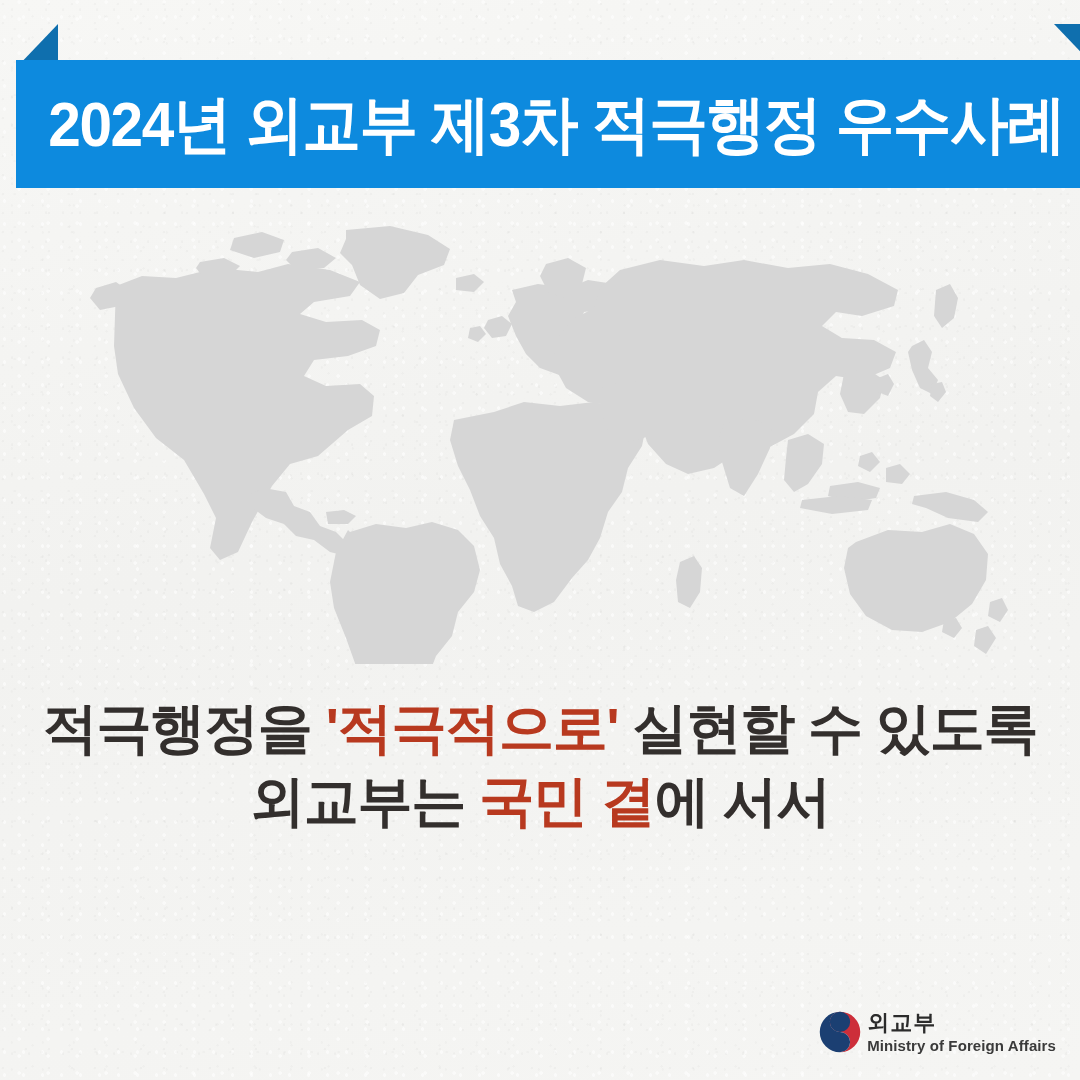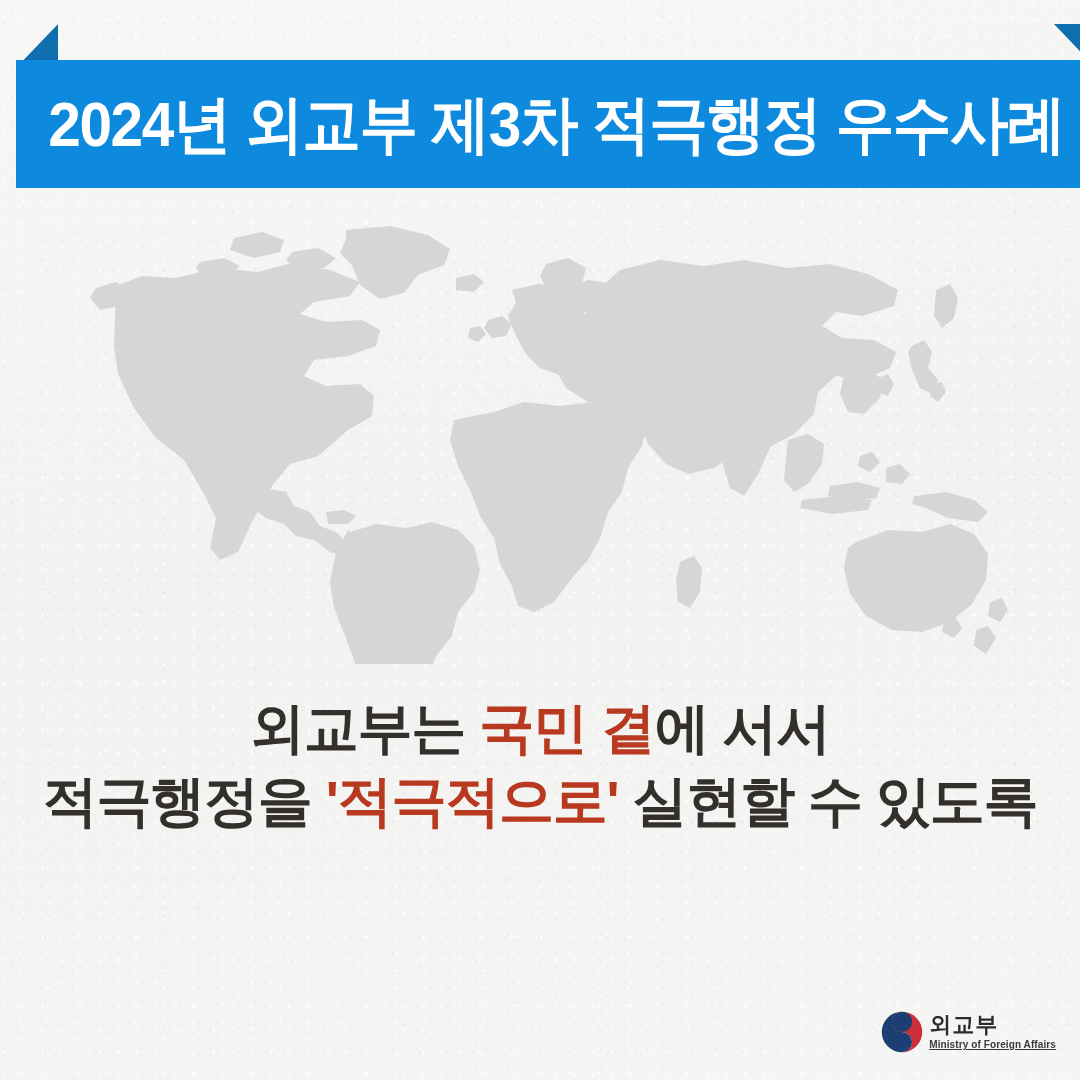--- a/index.html
+++ b/index.html
@@ -135,25 +135,24 @@
     line-height: 1;
   }
   .logo-ko {
     font-size: 22px;
     font-weight: 700;
     color: #2b2b2b;
     letter-spacing: 1px;
   }
   .logo-en {
     margin-top: 4px;
-    font-size: 10px;
+    font-size: 15px;
     font-weight: 700;
     color: #3a3a3a;
     letter-spacing: 0.1px;
-    text-decoration: underline;
   }
 </style>
 </head>
 <body>
 
 <div class="card">
 
   <div class="ribbon-wrap">
     <div class="ribbon-tail left"></div>
     <div class="ribbon-tail right"></div>
@@ -222,24 +221,24 @@
         <path d="M884 396 l12 -2 6 10 -8 10 -12 -6 z"></path>
 
         <path d="M930 378 l12 -4 6 12 -8 12 -12 -6 z"></path>
         <path d="M916 406 l12 -4 8 12 -10 16 -12 -8 z"></path>
       </g>
     </svg>
   </div>
 
   <div class="headline">
     <span class="line">
+      <span>적극행정을 </span><span class="accent">'적극적으로'</span><span> 실현할 수 있도록</span>
+    </span>
+    <span class="line">
       <span>외교부는 </span><span class="accent">국민 곁</span><span>에 서서</span>
-    </span>
-    <span class="line">
-      <span>적극행정을 </span><span class="accent">'적극적으로'</span><span> 실현할 수 있도록</span>
     </span>
   </div>
 
   <div class="footer-logo">
     <span class="taegeuk">
       <svg viewBox="0 0 100 100" xmlns="http://www.w3.org/2000/svg" aria-hidden="true">
         <path d="M50 4 A46 46 0 0 1 50 96 A23 23 0 0 0 50 50 A23 23 0 0 1 50 4 Z" fill="#cd2e3a"></path>
         <path d="M50 96 A46 46 0 0 1 50 4 A23 23 0 0 0 50 50 A23 23 0 0 1 50 96 Z" fill="#1b3f72"></path>
         <circle cx="50" cy="27" r="23" fill="#1b3f72"></circle>
         <circle cx="50" cy="73" r="23" fill="#ffffff" opacity="0"></circle>

